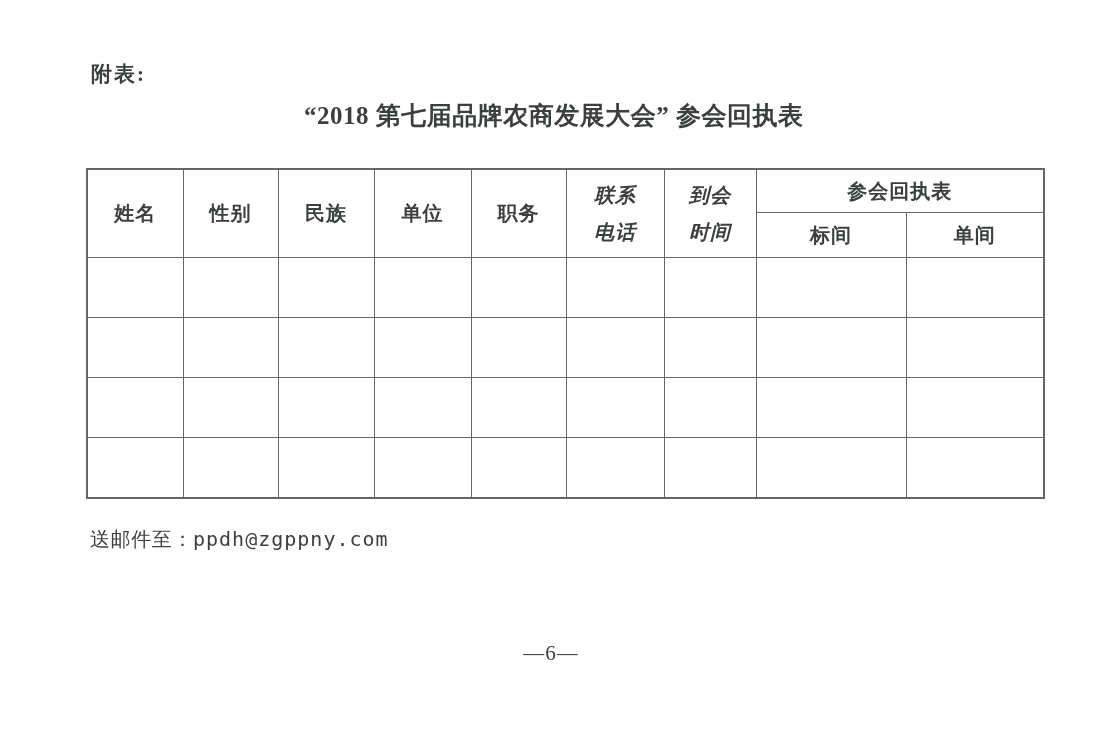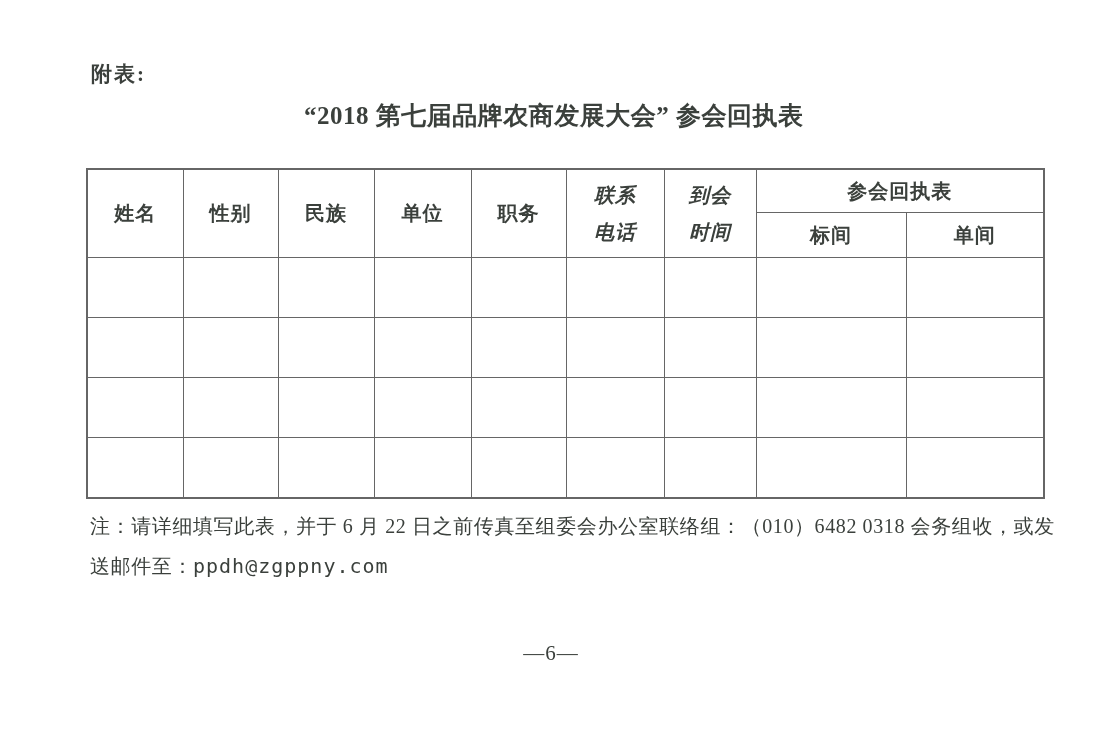--- a/index.html
+++ b/index.html
@@ -142,19 +142,18 @@
           <td></td>
           <td></td>
           <td></td>
           <td></td>
           <td></td>
         </tr>
       </tbody>
   </table>
 
   <div class="note">
-    <div class="note-line1">注：请详细填写此表，并于 6 月 22 日之前传真至组委会办公室联络组：（010）6482 0318 会务组收，或发</div>
     <div class="note-line2"><span>送邮件至：</span><span class="mono">ppdh@zgppny.com</span></div>
   </div>
 
   <div class="pagenum">—6—</div>
 
 </div>
 
 </body></html>

